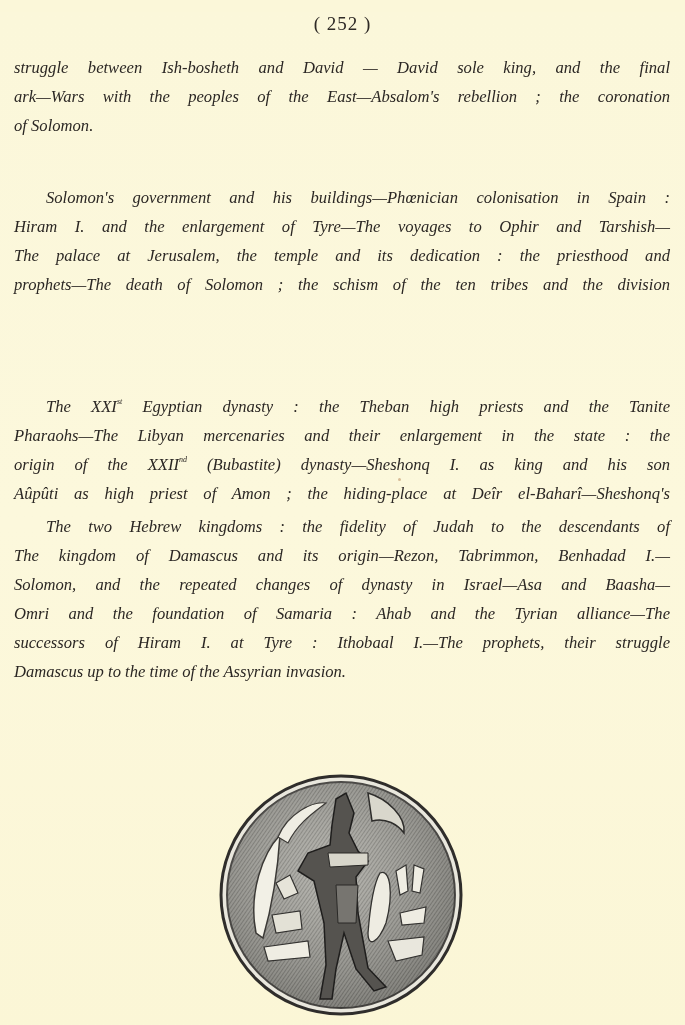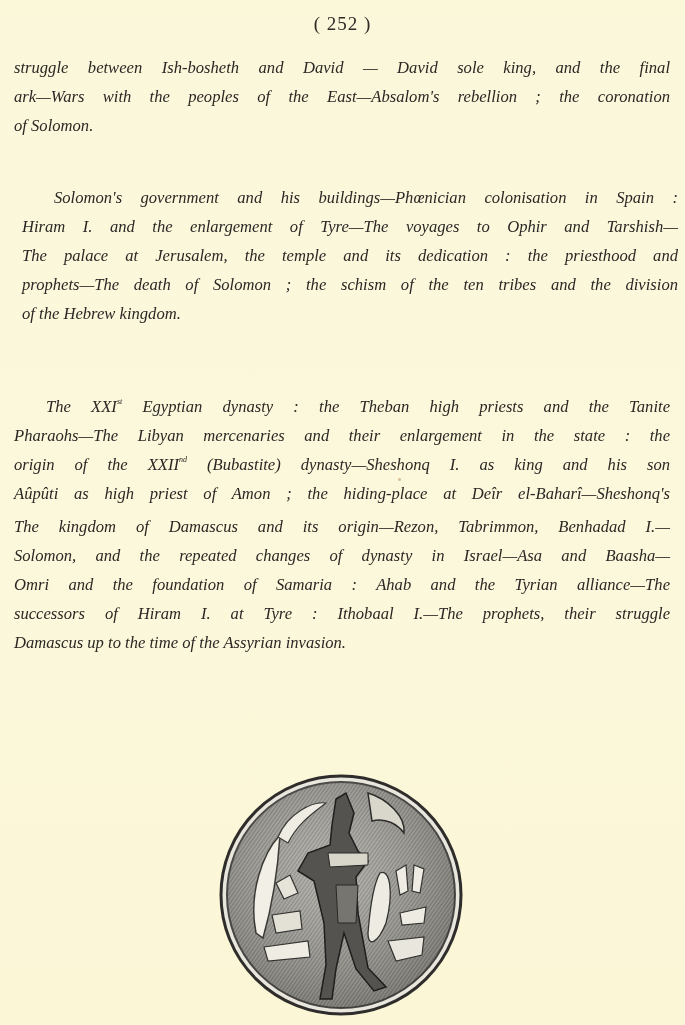--- a/index.html
+++ b/index.html
@@ -83,36 +83,36 @@
 <div class="page">
 
   <div class="page-number">(  252  )</div>
 
   <div class="para" style="top:41px;">
     <span class="line">struggle between Ish-bosheth and David — David sole king, and the final</span>
     <span class="line">ark—Wars with the peoples of the East—Absalom's rebellion ; the coronation</span>
     <span class="line last">of Solomon.</span>
   </div>
 
-  <div class="para" style="top:171px;margin-left:8px;">
+  <div class="para" style="top:171px;">
     <span class="line indent">Solomon's government and his buildings—Phœnician colonisation in Spain :</span>
     <span class="line">Hiram I. and the enlargement of Tyre—The voyages to Ophir and Tarshish—</span>
     <span class="line">The palace at Jerusalem, the temple and its dedication : the priesthood and</span>
     <span class="line">prophets—The death of Solomon ; the schism of the ten tribes and the division</span>
-    <span class="line last">of the Hebrew kingdom.</span>
   </div>
 
   <div class="para" style="top:336px;margin-top:44px;">
     <span class="line indent"><span>The XXI</span><sup class="ord">st</sup><span> Egyptian dynasty : the Theban high priests and the Tanite</span></span>
     <span class="line">Pharaohs—The Libyan mercenaries and their enlargement in the state : the</span>
     <span class="line"><span>origin of the XXII</span><sup class="ord">nd</sup><span> (Bubastite) dynasty—Sheshonq I. as king and his son</span></span>
     <span class="line">Aûpûti as high priest of Amon ; the hiding-place at Deîr el-Baharî—Sheshonq's</span>
   </div>
 
   <div class="para" style="top:500px;">
+    <span class="line indent">The two Hebrew kingdoms : the fidelity of Judah to the descendants of</span>
     <span class="line">The kingdom of Damascus and its origin—Rezon, Tabrimmon, Benhadad I.—</span>
     <span class="line">Solomon, and the repeated changes of dynasty in Israel—Asa and Baasha—</span>
     <span class="line">Omri and the foundation of Samaria : Ahab and the Tyrian alliance—The</span>
     <span class="line">successors of Hiram I. at Tyre : Ithobaal I.—The prophets, their struggle</span>
     <span class="line last">Damascus up to the time of the Assyrian invasion.</span>
   </div>
 
   <span class="speck" style="left:398px; top:466px;"></span>
 
   <div class="coin-wrap">

